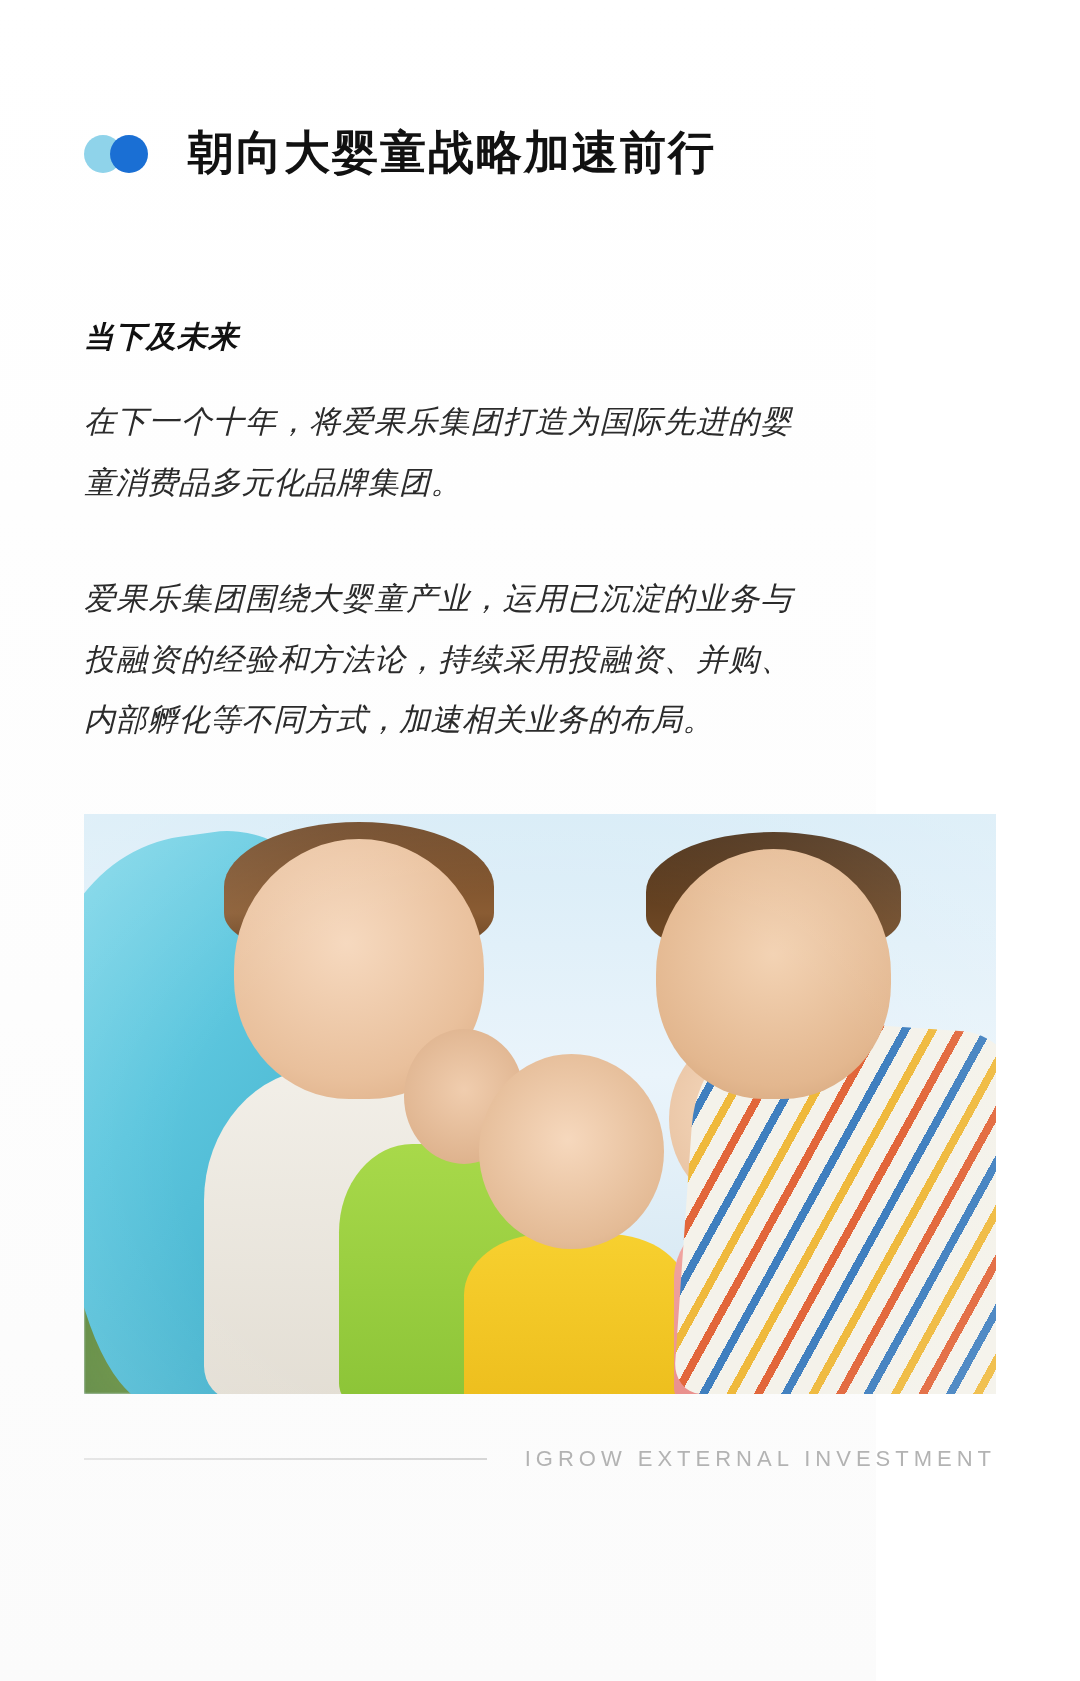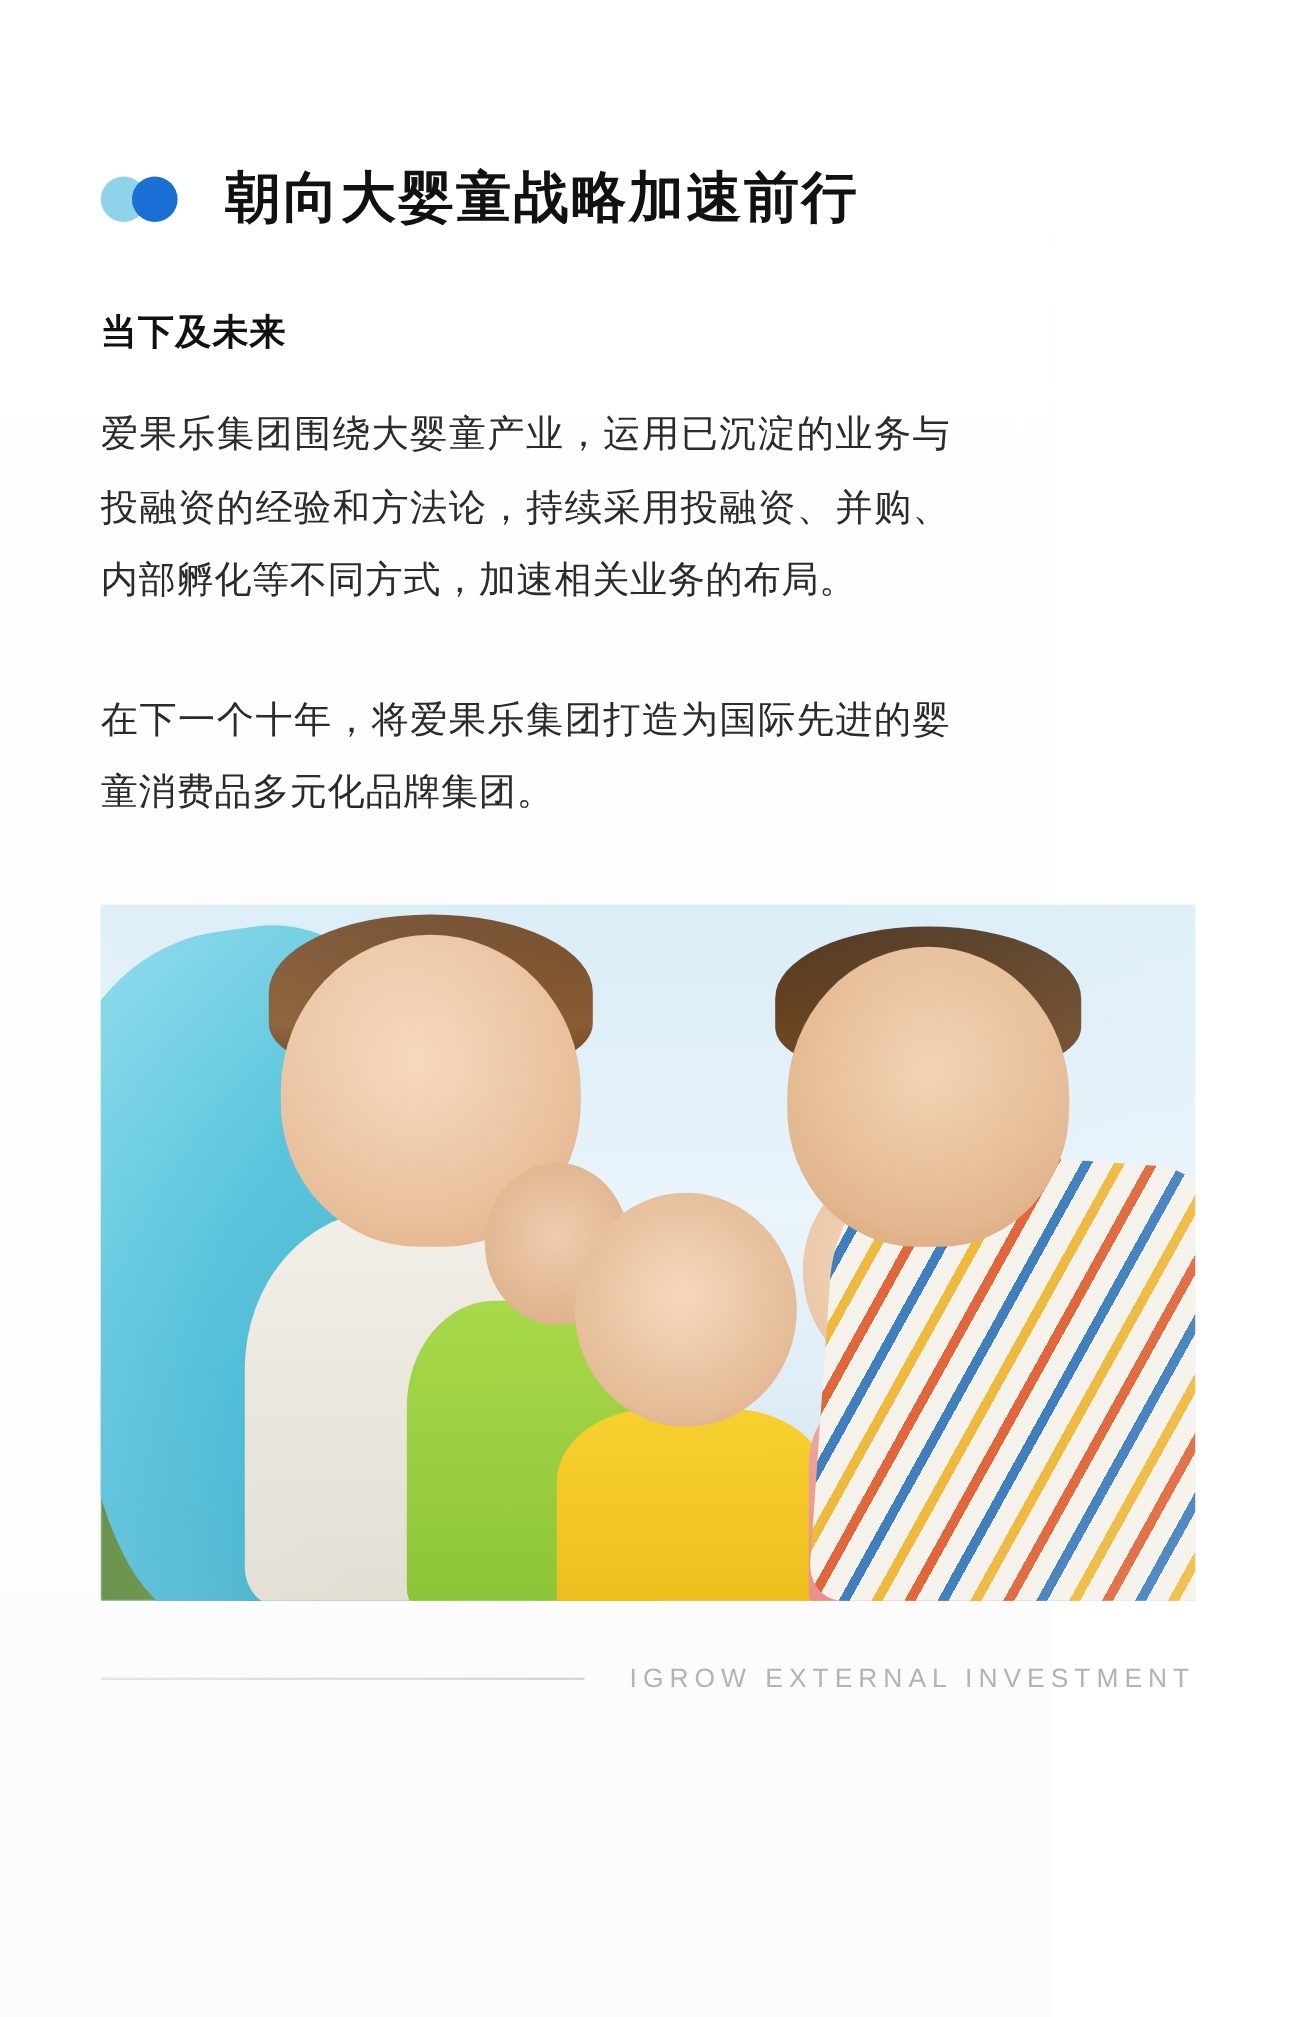--- a/index.html
+++ b/index.html
@@ -13,21 +13,21 @@
     font-family: "Liberation Sans", "DejaVu Sans", sans-serif;
     color: #1a1a1a;
     overflow: hidden;
   }
   .page {
     position: relative;
     width: 876px;
     height: 1681px;
     background: linear-gradient(180deg, #ffffff 0%, #fdfdfd 60%, #fbfbfb 100%);
     box-sizing: border-box;
-    padding: 12px 84px;
+    padding: 0 84px;
   }
 
   
   .header {
     display: flex;
     align-items: center;
     padding-top: 96px;
     gap: 26px;
   }
   .logo-mark {
@@ -55,21 +55,22 @@
     font-size: 46px;
     font-weight: bold;
     letter-spacing: 2px;
     color: #111111;
     line-height: 1.1;
     white-space: nowrap;
   }
 
   
   .content {
-    margin-top: 37px;
+    margin-top: 109px;
+    font-style: italic;
   }
   .subtitle {
     font-size: 30px;
     font-weight: bold;
     color: #111111;
     letter-spacing: 1px;
     margin-bottom: 34px;
   }
   .para {
     font-size: 31px;
@@ -263,22 +264,22 @@
   <div class="header">
     <div class="logo-mark">
       <span class="dot dot-light"></span>
       <span class="dot dot-dark"></span>
     </div>
     <h1 class="title">朝向大婴童战略加速前行</h1>
   </div>
 
   <div class="content">
     <div class="subtitle">当下及未来</div>
+    <p class="para">在下一个十年，将爱果乐集团打造为国际先进的婴童消费品多元化品牌集团。</p>
     <p class="para">爱果乐集团围绕大婴童产业，运用已沉淀的业务与投融资的经验和方法论，持续采用投融资、并购、内部孵化等不同方式，加速相关业务的布局。</p>
-    <p class="para">在下一个十年，将爱果乐集团打造为国际先进的婴童消费品多元化品牌集团。</p>
   </div>
 
   <div class="photo">
     <div class="sky"></div>
     <div class="foliage"></div>
     <div class="foliage2"></div>
 
     <div class="kid kid-blue-body"></div>
     <div class="kid kid-blue-shirt"></div>
     <div class="kid kid-blue-hair"></div>

